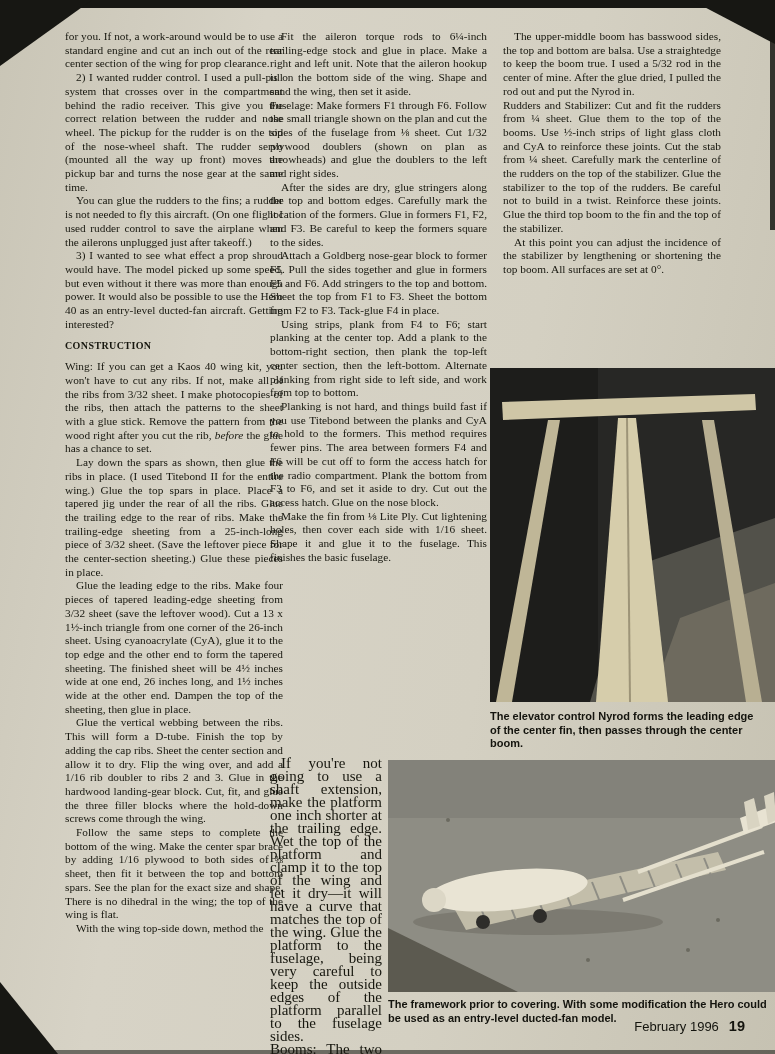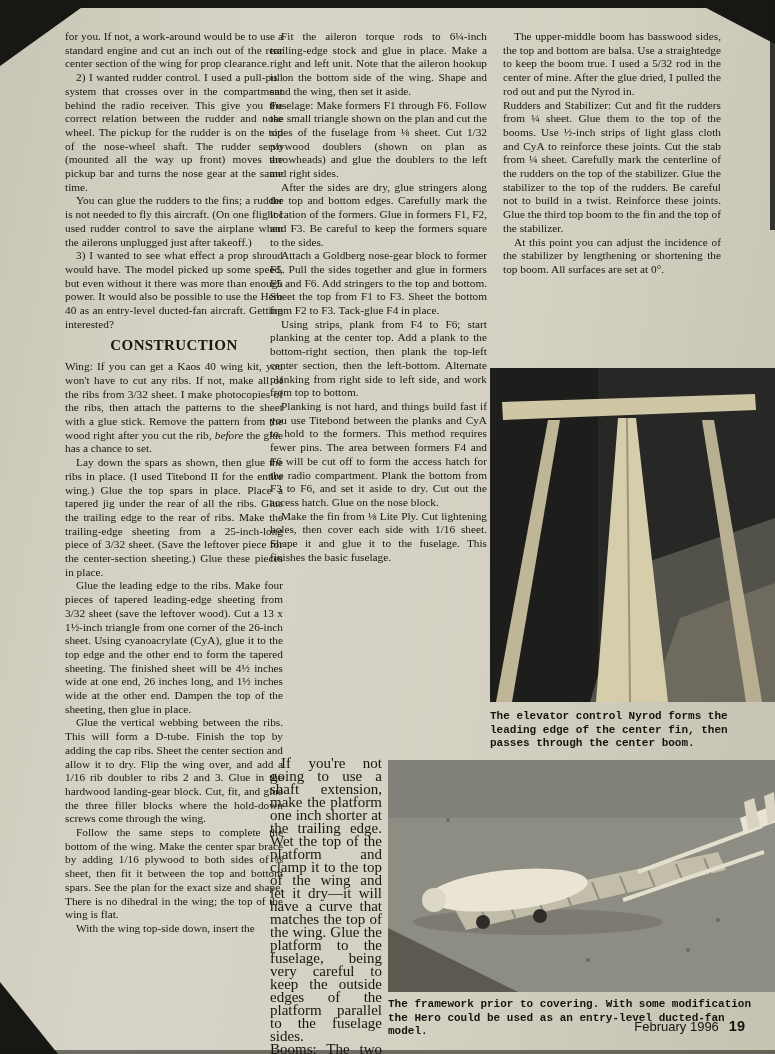--- a/index.html
+++ b/index.html
@@ -20,28 +20,28 @@
 
   .col { position:absolute; top:30px; text-align:justify; font-size:11.3px; line-height:13.7px; color:#17170f; }
   .col1 { left:20px;  width:218px;margin-left:45px; }
   .col2 { left:270px; width:217px; }
   .col3 { left:503px; width:218px; }
   .col2b { position:absolute; left:270px; top:757px; width:112px; text-align:justify;
            font-size:15px; line-height:13px; color:#17170f; }
   .p { text-indent:11px; }
   .p.flush { text-indent:0; }
   b.lead { font-weight:normal; }
-  .heading { text-align:center; font-weight:bold; font-size:15px; letter-spacing:.4px; margin:8px 0 7px; }
+  .heading { text-align:left; font-weight:bold; font-size:10px; letter-spacing:.4px; margin:8px 0 7px; }
 
   .photo { position:absolute; overflow:hidden; background:#222; }
   .photo1 { left:490px; top:368px; width:285px; height:334px; }
   .photo2 { left:388px; top:760px; width:387px; height:232px; }
   .photo svg { display:block; }
 
-  .caption { position:absolute; font-family:Liberation Mono, monospace; font-weight:bold;
+  .caption { position:absolute; font-family:Liberation Sans, sans-serif; font-weight:bold;
              font-size:11px; line-height:13.6px; color:#14140e; }
   .caption1 { left:490px; top:710px; width:264px; }
   .caption2 { left:388px; top:998px; width:380px; }
 
   .footer { position:absolute; right:30px; top:1018px; font-family:"Liberation Sans", sans-serif;
             font-size:13px; color:#14140e; }
   .footer .page-num { font-weight:bold; font-size:14.5px; margin-left:10px; }
 </style>
 </head>
 <body>
@@ -59,21 +59,21 @@
     <p class="p flush">for you. If not, a work-around would be to use a standard engine and cut an inch out of the rear center section of the wing for prop clearance.</p>
     <p class="p">2) I wanted rudder control. I used a pull-pull system that crosses over in the compartment behind the radio receiver. This give you the correct relation between the rudder and nose wheel. The pickup for the rudder is on the top of the nose-wheel shaft. The rudder servo (mounted all the way up front) moves the pickup bar and turns the nose gear at the same time.</p>
     <p class="p">You can glue the rudders to the fins; a rudder is not needed to fly this aircraft. (On one flight I used rudder control to save the airplane when the ailerons unplugged just after takeoff.)</p>
     <p class="p">3) I wanted to see what effect a prop shroud would have. The model picked up some speed, but even without it there was more than enough power. It would also be possible to use the Hero 40 as an entry-level ducted-fan aircraft. Getting interested?</p>
     <h3 class="heading">CONSTRUCTION</h3>
     <p class="p flush"><b class="lead">Wing:</b> <span>If you can get a Kaos 40 wing kit, you won't have to cut any ribs. If not, make all of the ribs from 3/32 sheet. I make photocopies of the ribs, then attach the patterns to the sheet with a glue stick. Remove the pattern from the wood right after you cut the rib, </span><i>before</i><span> the glue has a chance to set.</span></p>
     <p class="p">Lay down the spars as shown, then glue the ribs in place. (I used Titebond II for the entire wing.) Glue the top spars in place. Place a tapered jig under the rear of all the ribs. Glue the trailing edge to the rear of ribs. Make the trailing-edge sheeting from a 25-inch-long piece of 3/32 sheet. (Save the leftover piece for the center-section sheeting.) Glue these pieces in place.</p>
     <p class="p">Glue the leading edge to the ribs. Make four pieces of tapered leading-edge sheeting from 3/32 sheet (save the leftover wood). Cut a 13 x 1½-inch triangle from one corner of the 26-inch sheet. Using cyanoacrylate (CyA), glue it to the top edge and the other end to form the tapered sheeting. The finished sheet will be 4½ inches wide at one end, 26 inches long, and 1½ inches wide at the other end. Dampen the top of the sheeting, then glue in place.</p>
     <p class="p">Glue the vertical webbing between the ribs. This will form a D-tube. Finish the top by adding the cap ribs. Sheet the center section and allow it to dry. Flip the wing over, and add a 1/16 rib doubler to ribs 2 and 3. Glue in the hardwood landing-gear block. Cut, fit, and glue the three filler blocks where the hold-down screws come through the wing.</p>
     <p class="p">Follow the same steps to complete the bottom of the wing. Make the center spar brace by adding 1/16 plywood to both sides of ⅜ sheet, then fit it between the top and bottom spars. See the plan for the exact size and shape. There is no dihedral in the wing; the top of the wing is flat.</p>
-    <p class="p">With the wing top-side down, insert the</p>
+    <p class="p">With the wing top-side down, method the</p>
   </div>
 
   <div class="col col2">
     <p class="p">Fit the aileron torque rods to 6¼-inch trailing-edge stock and glue in place. Make a right and left unit. Note that the aileron hookup is on the bottom side of the wing. Shape and sand the wing, then set it aside.</p>
     <p class="p flush"><b class="lead">Fuselage:</b> <span>Make formers F1 through F6. Follow the small triangle shown on the plan and cut the sides of the fuselage from ⅛ sheet. Cut 1/32 plywood doublers (shown on plan as arrowheads) and glue the doublers to the left and right sides.</span></p>
     <p class="p">After the sides are dry, glue stringers along the top and bottom edges. Carefully mark the location of the formers. Glue in formers F1, F2, and F3. Be careful to keep the formers square to the sides.</p>
     <p class="p">Attach a Goldberg nose-gear block to former F5. Pull the sides together and glue in formers F5 and F6. Add stringers to the top and bottom. Sheet the top from F1 to F3. Sheet the bottom from F2 to F3. Tack-glue F4 in place.</p>
     <p class="p">Using strips, plank from F4 to F6; start planking at the center top. Add a plank to the bottom-right section, then plank the top-left center section, then the left-bottom. Alternate planking from right side to left side, and work from top to bottom.</p>
     <p class="p">Planking is not hard, and things build fast if you use Titebond between the planks and CyA to hold to the formers. This method requires fewer pins. The area between formers F4 and F6 will be cut off to form the access hatch for the radio compartment. Plank the bottom from F3 to F6, and set it aside to dry. Cut out the access hatch. Glue on the nose block.</p>
     <p class="p">Make the fin from ⅛ Lite Ply. Cut lightening holes, then cover each side with 1/16 sheet. Shape it and glue it to the fuselage. This finishes the basic fuselage.</p>

